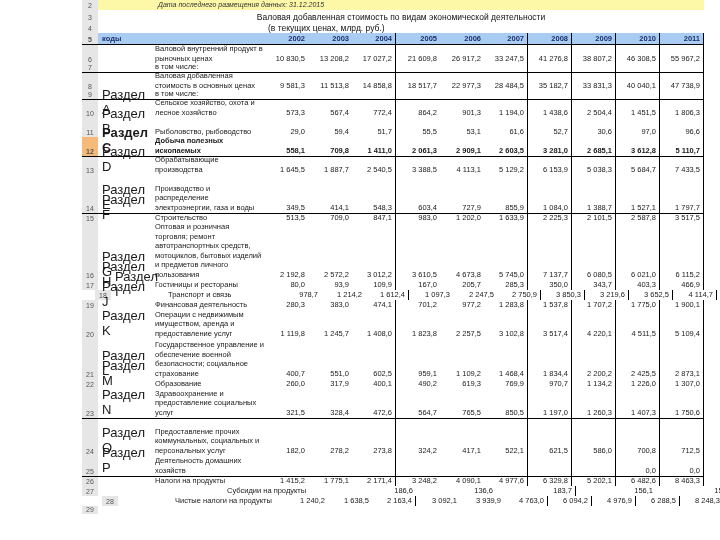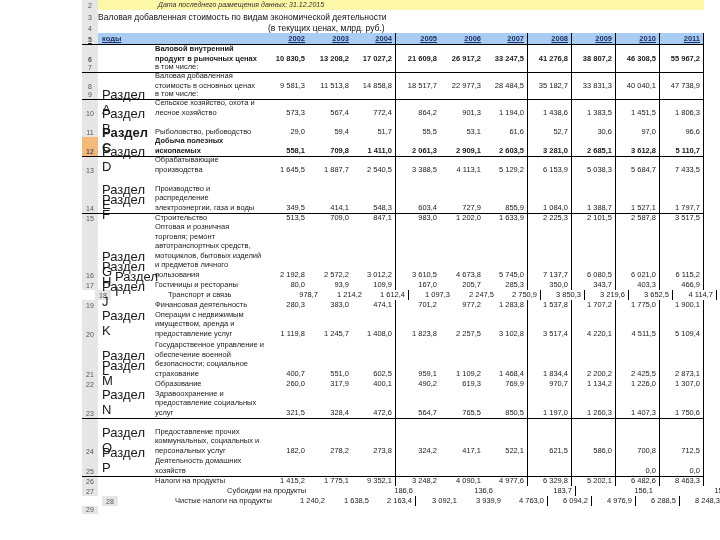--- a/index.html
+++ b/index.html
@@ -10,37 +10,37 @@
   .rn { width:16px; flex:0 0 16px; background:#e6e6e6; color:#555; font-size:7px;
         text-align:center; align-self:stretch; display:flex; align-items:flex-end; justify-content:center;
         padding-bottom:1px; box-sizing:border-box; }
   .rn.sel { background:#f5b97a; }
   .code { width:54px; flex:0 0 54px; font-size:13px; padding-left:4px; box-sizing:border-box; padding-bottom:1px; }
   .name { width:112px; flex:0 0 112px; font-size:7.5px; line-height:9.5px; padding-left:3px; box-sizing:border-box; padding-bottom:1px; white-space:pre-line; }
   .v { width:44px; flex:0 0 44px; font-size:7.5px; text-align:right; padding-right:3px; box-sizing:border-box; padding-bottom:1px; white-space:nowrap; }
   .vb { border-right:1px solid #000; align-self:stretch; display:flex; align-items:flex-end; justify-content:flex-end; }
   .row.bt { border-top:1px solid #000; }
   .note { background:#fdf7a8; font-style:italic; font-size:7px; color:#333; }
-  .head { background:#a9cdf2; color:#1d2f6b; font-weight:bold;text-decoration:underline; }
+  .head { background:#a9cdf2; color:#1d2f6b; font-weight:bold; }
   .head .v, .head .code { font-size:7.5px; }
   .center-title { text-align:center; font-size:8.5px; color:#111; }
 </style>
 </head>
 <body>
 
 <div class="sheet">
 
   <div class="row" style="height:10px;">
     <div class="rn">2</div>
     <div class="note" style="flex:1; padding-left:60px; line-height:10px;">Дата последнего размещения данных: 31.12.2015</div>
   </div>
 
   <div class="row" style="height:12px;">
     <div class="rn">3</div>
-    <div class="center-title" style="flex:1; text-align:left;">Валовая добавленная стоимость по видам экономической деятельности</div>
+    <div class="center-title" style="flex:1; text-align:center;">Валовая добавленная стоимость по видам экономической деятельности</div>
   </div>
 
   <div class="row" style="height:11px;">
     <div class="rn">4</div>
     <div class="center-title" style="flex:1; padding-left:170px; text-align:left;">(в текущих ценах, млрд. руб.)</div>
   </div>
 
   <div class="row head" style="height:12px; border-bottom:1px solid #000;">
     <div class="rn">5</div>
     <div class="code">коды</div>
@@ -51,21 +51,21 @@
     <div class="v">2005</div>
     <div class="v">2006</div>
     <div class="v vb">2007</div>
     <div class="v vb">2008</div>
     <div class="v vb">2009</div>
     <div class="v vb">2010</div>
     <div class="v vb">2011</div>
   </div>
 
   <div id="rows">
-      <div class="row" style="height: 19px; font-weight: bold;">
+      <div class="row" style="height: 19px;">
         <div class="rn">6</div>
         <div class="code"></div>
         <div class="name">Валовой внутренний продукт в рыночных ценах</div>
         <div class="v">10 830,5</div>
         <div class="v">13 208,2</div>
         <div class="v vb">17 027,2</div>
         <div class="v">21 609,8</div>
         <div class="v">26 917,2</div>
         <div class="v vb">33 247,5</div>
         <div class="v vb">41 276,8</div>
@@ -122,21 +122,21 @@
         <div class="rn">10</div>
         <div class="code">Раздел A</div>
         <div class="name">Сельское хозяйство, охота и лесное хозяйство</div>
         <div class="v">573,3</div>
         <div class="v">567,4</div>
         <div class="v vb">772,4</div>
         <div class="v">864,2</div>
         <div class="v">901,3</div>
         <div class="v vb">1 194,0</div>
         <div class="v vb">1 438,6</div>
-        <div class="v vb">1 383,5</div>
+        <div class="v vb">2 504,4</div>
         <div class="v vb">1 451,5</div>
         <div class="v vb">1 806,3</div>
       </div>
       <div class="row" style="height: 19px;">
         <div class="rn">11</div>
         <div class="code">Раздел B</div>
         <div class="name">Рыболовство, рыбоводство</div>
         <div class="v">29,0</div>
         <div class="v">59,4</div>
         <div class="v vb">51,7</div>
@@ -357,21 +357,21 @@
         <div class="v vb"></div>
         <div class="v vb">0,0</div>
         <div class="v vb">0,0</div>
       </div>
       <div class="row bt" style="height: 10px;">
         <div class="rn">26</div>
         <div class="code"></div>
         <div class="name">Налоги на продукты</div>
         <div class="v">1 415,2</div>
         <div class="v">1 775,1</div>
-        <div class="v vb">9 352,1</div>
+        <div class="v vb">2 171,4</div>
         <div class="v">3 248,2</div>
         <div class="v">4 090,1</div>
         <div class="v vb">4 977,6</div>
         <div class="v vb">6 329,8</div>
         <div class="v vb">5 202,1</div>
         <div class="v vb">6 482,6</div>
         <div class="v vb">8 463,3</div>
       </div>
       <div class="row" style="height: 10px; gap: 36px;">
         <div class="rn">27</div>

